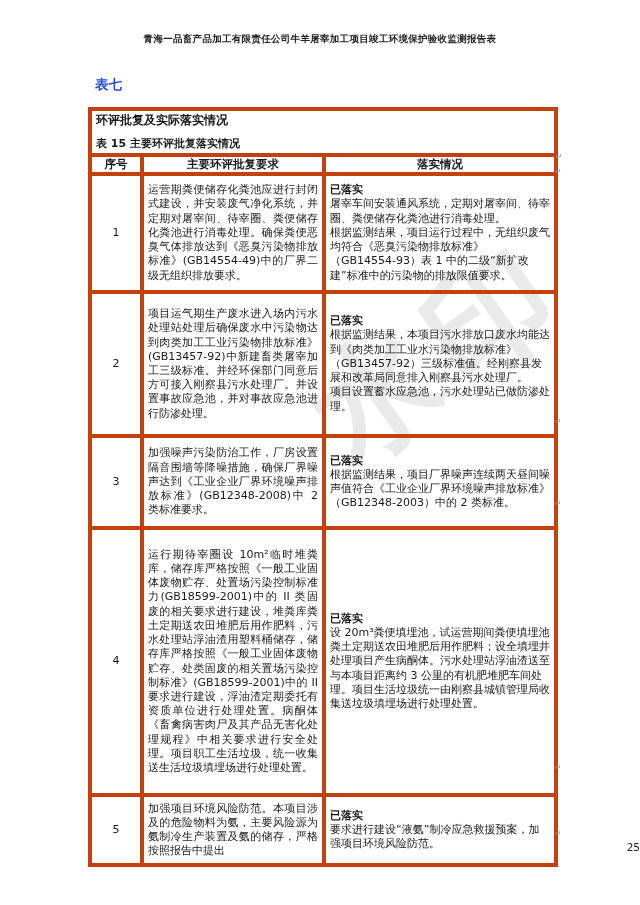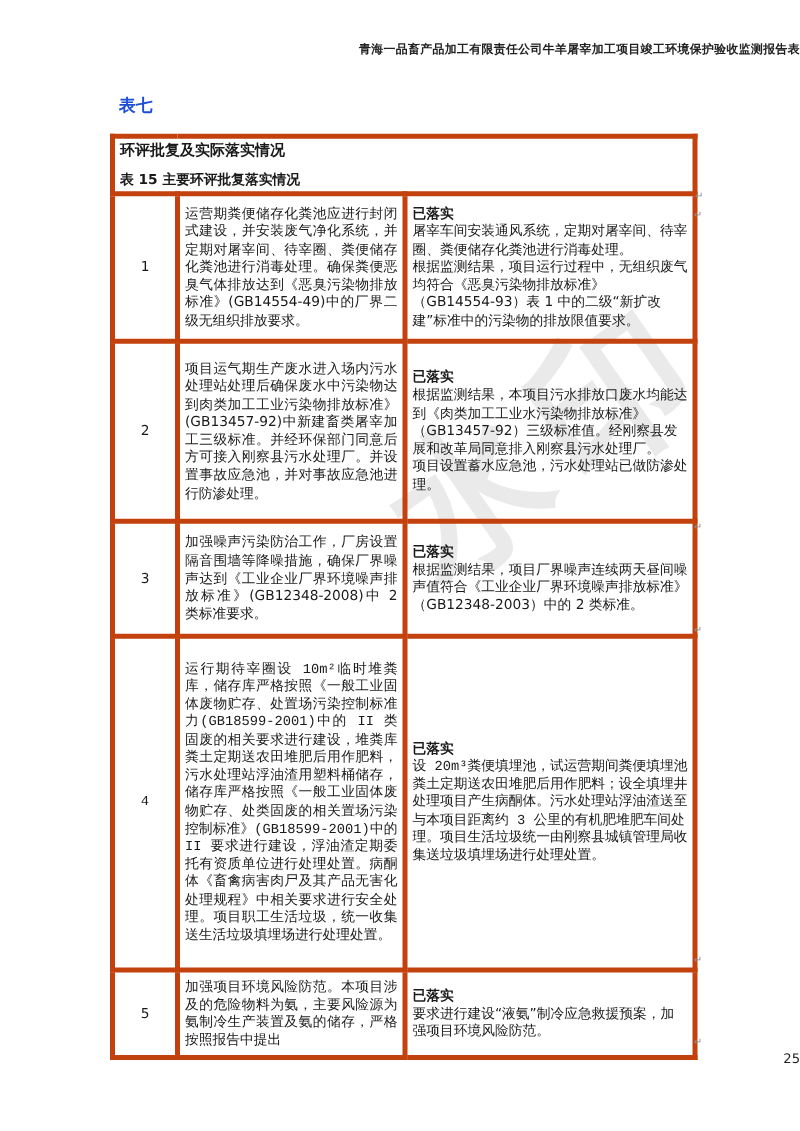--- a/index.html
+++ b/index.html
@@ -3,21 +3,21 @@
 <meta charset="utf-8">
 <style>
   html,body{margin:0;padding:0;background:#ffffff;}
   body{
     width:640px;height:905px;position:relative;overflow:hidden;
     font-family:"DejaVu Sans","Liberation Sans",sans-serif;
     color:#1a1a1a;
   }
   .doc-header{
     position:absolute;top:33px;left:0;width:640px;
-    text-align:right;font-size:9.5px;font-weight:700;letter-spacing:0.3px;
+    text-align:center;font-size:9.5px;font-weight:700;letter-spacing:0.3px;
     color:#222;
   }
   .section-label{
     position:absolute;top:76px;left:95px;
     font-size:13.5px;font-weight:700;color:#1d4ed8;
   }
   .watermark{
     position:absolute;top:270px;left:300px;z-index:0;
     font-size:125px;font-weight:700;color:#c9c9c9;opacity:0.38;
     transform:rotate(-35deg);letter-spacing:14px;white-space:nowrap;
@@ -45,21 +45,21 @@
     font-size:11.5px;line-height:13px;padding:0 2px;
   }
   td.no-cell{text-align:center;font-size:11px;}
   td.req-cell{text-align:justify;text-justify:inter-character;}
   td.status-cell{text-align:left;}
   .status-label{font-weight:700;display:block;}
   .status-detail{white-space:pre-line;display:block;}
   tr.row-1 td{height:112px;}
   tr.row-2 td{height:138px;}
   tr.row-3 td{height:86px;}
-  tr.row-4 td{height:261px;font-family:Liberation Mono, monospace;}
+  tr.row-4 td{height:261px;}
   tr.row-5 td{height:64px;}
   .page-number{
     position:absolute;top:841px;left:0;width:640px;
     text-align:right;font-size:10.5px;color:#222;
   }
   .return-mark{
     position:absolute;z-index:2;font-size:8px;color:#8a8a8a;line-height:8px;
   }
 </style>
 </head>
@@ -76,20 +76,25 @@
     <col style="width:52px">
     <col style="width:182px">
     <col style="width:232px">
   </colgroup>
   <tbody>
       <tr>
     <td class="caption-cell" colspan="3">
       <div class="caption-left">环评批复及实际落实情况</div>
       <div class="caption-center">表 15  主要环评批复落实情况</div>
     </td>
+  </tr>
+  <tr class="header-row">
+    <td>序号</td>
+    <td>主要环评批复要求</td>
+    <td>落实情况</td>
   </tr>
   <tr class="row-1">
     <td class="no-cell">1</td>
     <td class="req-cell">运营期粪便储存化粪池应进行封闭式建设，并安装废气净化系统，并定期对屠宰间、待宰圈、粪便储存化粪池进行消毒处理。确保粪便恶臭气体排放达到《恶臭污染物排放标准》(GB14554-49)中的厂界二级无组织排放要求。</td>
     <td class="status-cell">
       <span class="status-label">已落实</span>
       <span class="status-detail">屠宰车间安装通风系统，定期对屠宰间、待宰圈、粪便储存化粪池进行消毒处理。
 根据监测结果，项目运行过程中，无组织废气均符合《恶臭污染物排放标准》（GB14554-93）表 1 中的二级“新扩改建”标准中的污染物的排放限值要求。</span>
     </td>
   </tr>

